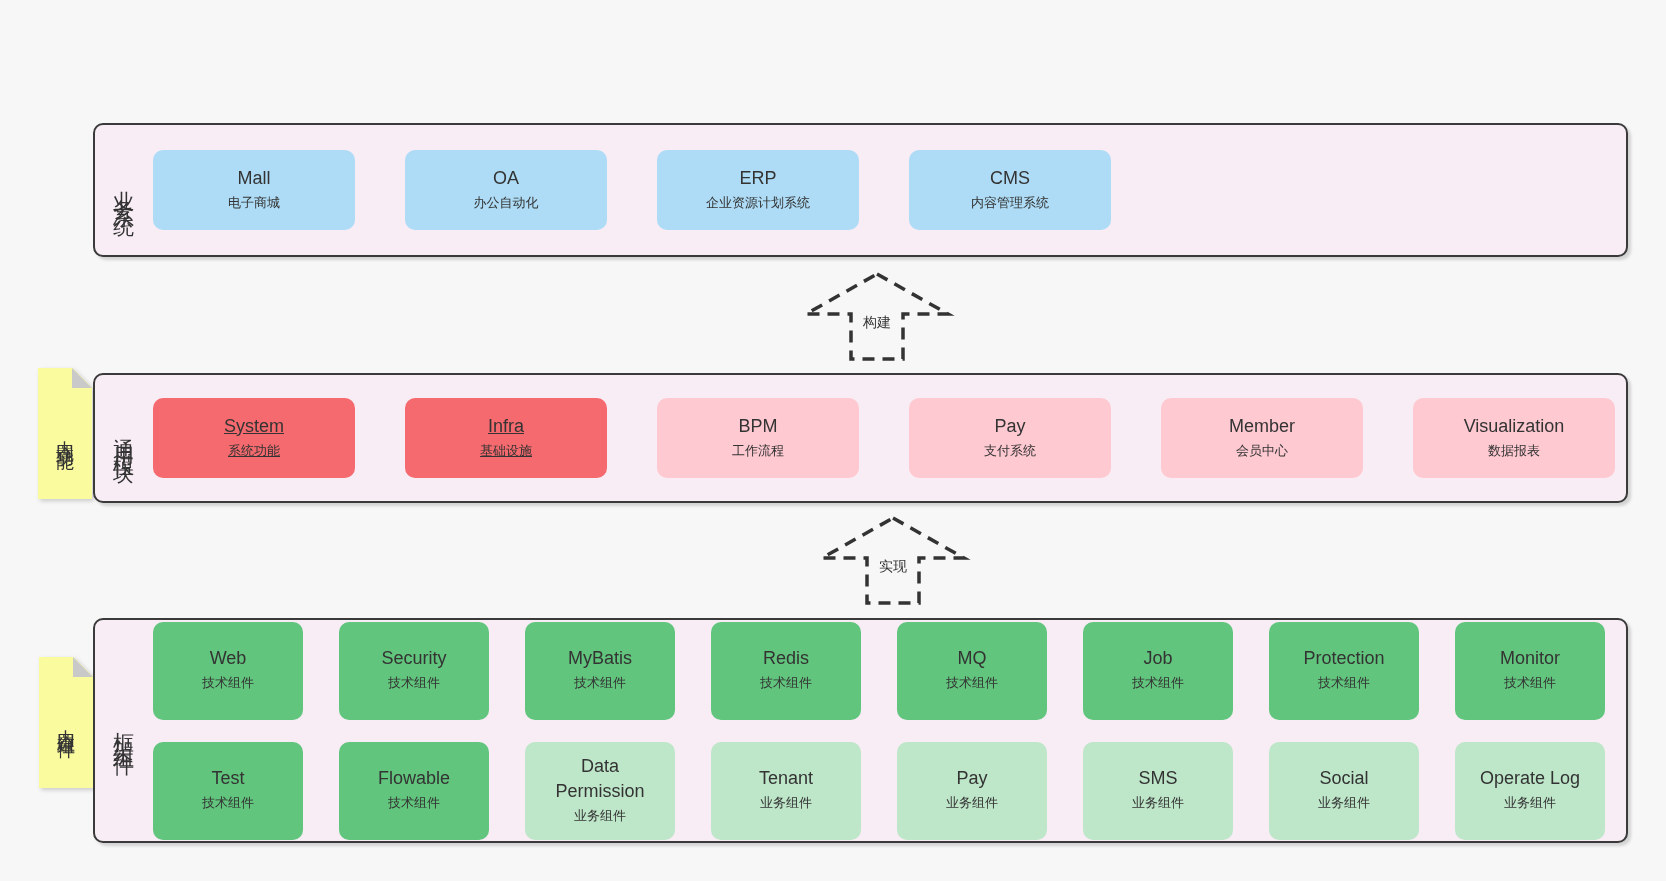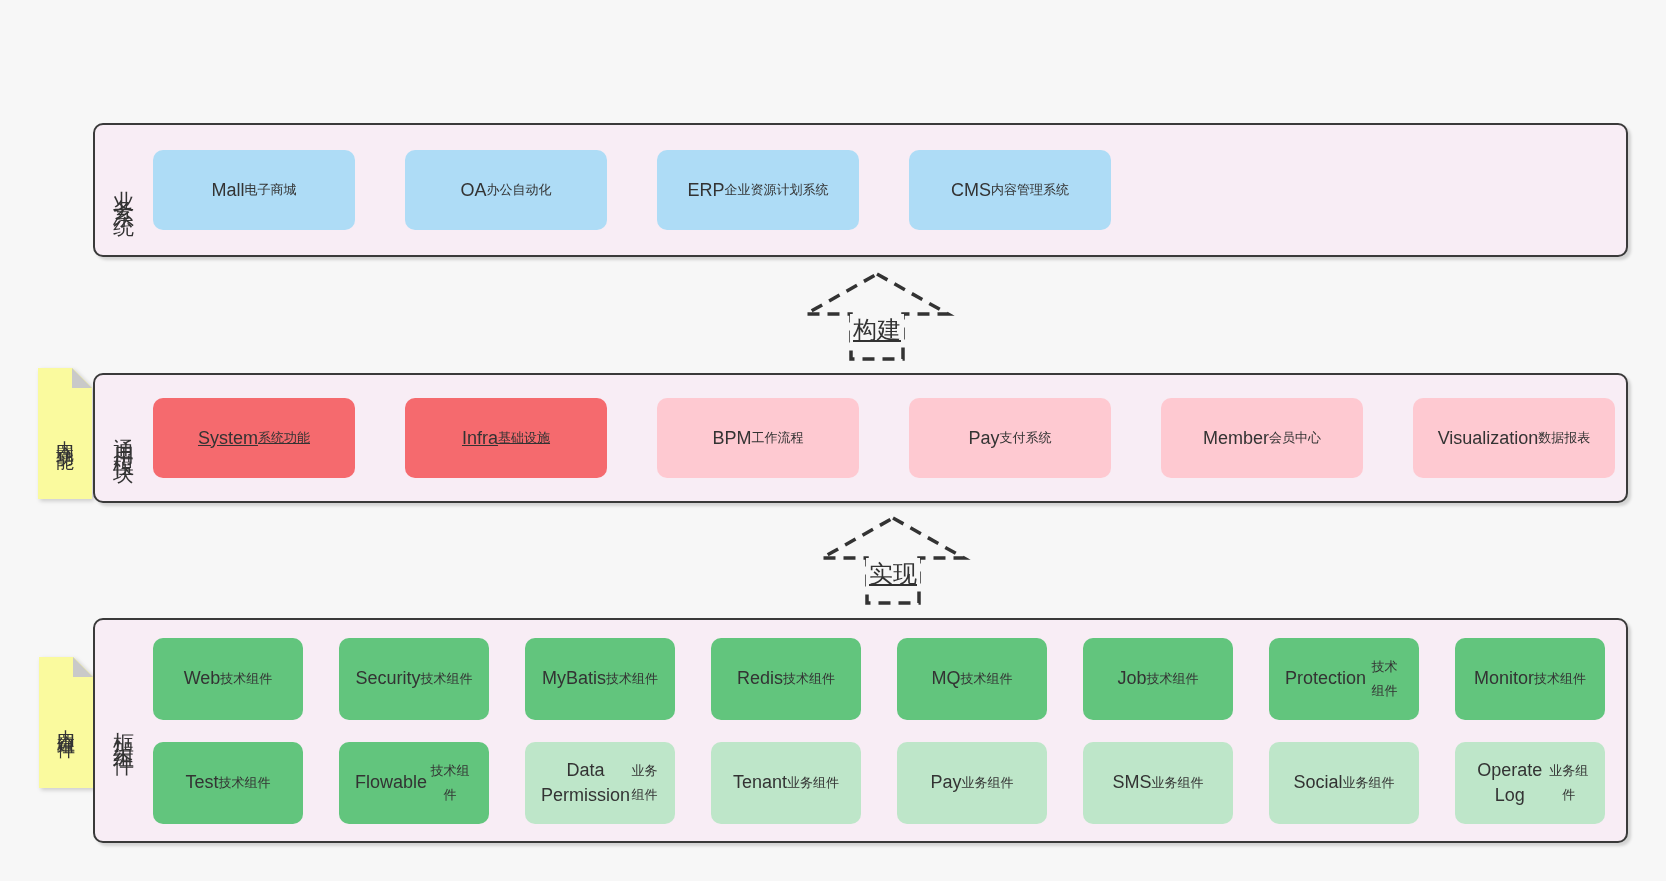--- a/index.html
+++ b/index.html
@@ -20,24 +20,24 @@
   .panel-modules{top:373px;height:130px;}
   .panel-framework{top:618px;height:225px;}
 
   .vlabel-wrap{flex:0 0 58px;display:flex;justify-content:center;}
   .vtext{writing-mode:vertical-rl;text-orientation:upright;letter-spacing:8px;
          font-size:21px;line-height:1;color:var(--text);}
 
   .hrow{display:flex;gap:50px;}
   .grid{display:grid;grid-template-columns:repeat(8,150px);gap:22px 36px;}
 
-  .box{display:flex;flex-direction:row;align-items:center;justify-content:center;
+  .box{display:flex;flex-direction:column;align-items:center;justify-content:center;
        border-radius:10px;text-align:center;color:var(--text);}
   .hrow .box{width:202px;height:80px;}
-  .grid .box{width:150px;height:82px;padding:0 16px;}
+  .grid .box{width:150px;height:98px;padding:0 16px;}
   .box .en{display:block;font-size:18px;line-height:25px;}
   .box .zh{display:block;font-size:13px;line-height:24px;}
   .b-blue{background:var(--blue);}
   .b-red{background:var(--red);text-decoration:underline;}
   .b-pink{background:var(--pink);}
   .b-green{background:var(--green_dark);}
   .b-lgreen{background:var(--green_light);}
 
   .note{position:absolute;width:54px;height:131px;display:flex;align-items:center;justify-content:center;
         background:linear-gradient(225deg,transparent 14px,var(--note_yellow) 0);
@@ -45,21 +45,21 @@
   .note .fold{position:absolute;top:0;right:0;width:20px;height:20px;background:var(--note_fold);
         clip-path:polygon(0 0,100% 100%,0 100%);}
   .note .vtext{font-size:18px;letter-spacing:4px;}
   .note-features{left:38px;top:368px;}
   .note-components{left:39px;top:657px;}
 
   .arrow{position:absolute;width:148px;height:90px;z-index:2;}
   .arrow svg{display:block;width:100%;height:100%;overflow:visible;}
   .arrow polygon{fill:none;stroke:var(--arrow);stroke-width:3.5;stroke-dasharray:12 8;}
   .arrow-label{position:absolute;left:50%;top:42px;transform:translateX(-50%);
-        background:var(--page_bg);padding:0 3px;font-size:24px;white-space:nowrap;color:var(--text);text-decoration:underline;}
+        background:var(--page_bg);padding:0 3px;font-size:14px;white-space:nowrap;color:var(--text);}
   .arrow-build{left:803px;top:272px;}
   .arrow-implement{left:819px;top:516px;}
 </style>
 </head>
 <body>
 
 <div class="canvas">
 
   <aside class="note note-features">
     <span class="fold"></span>

